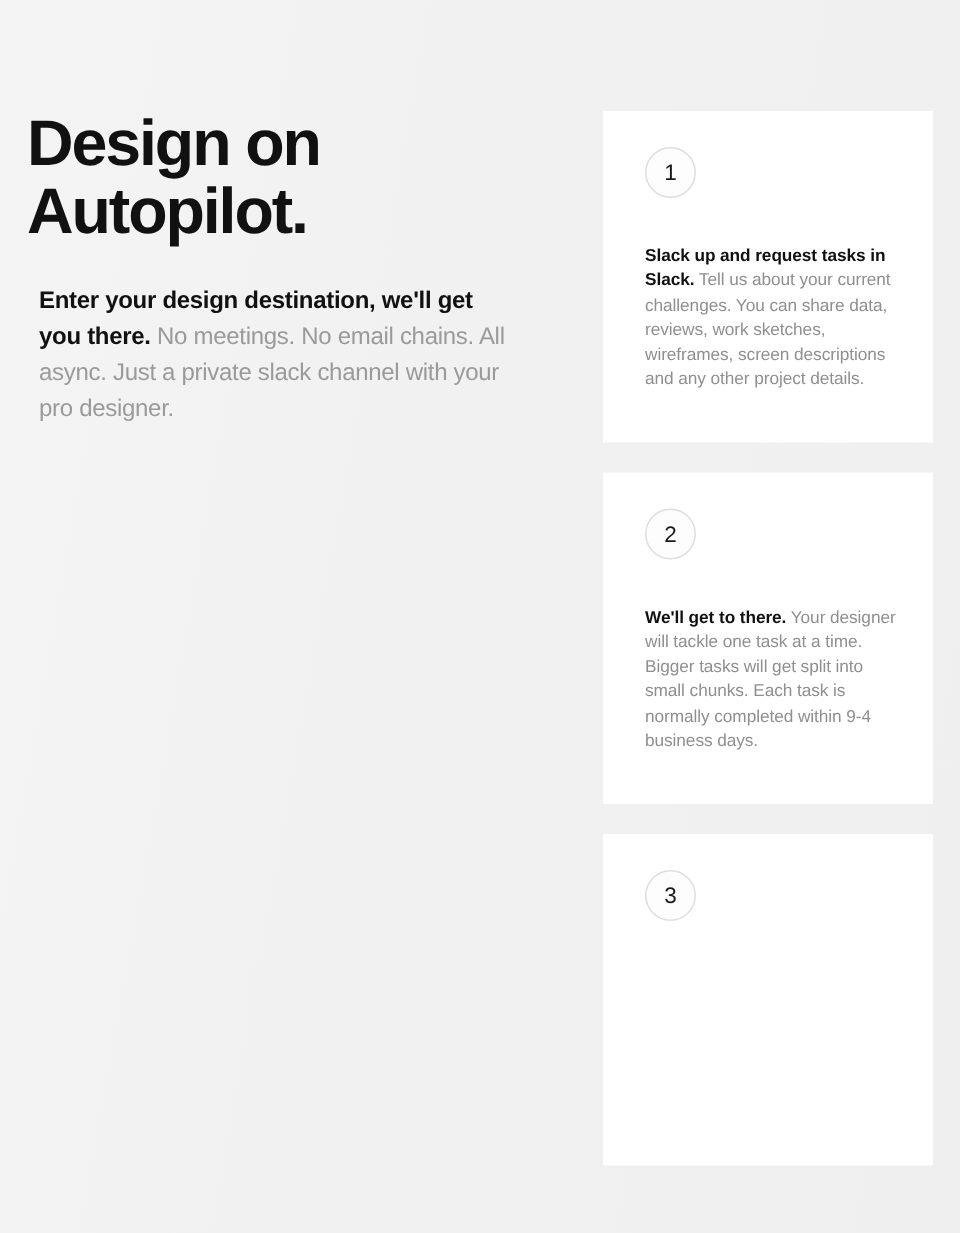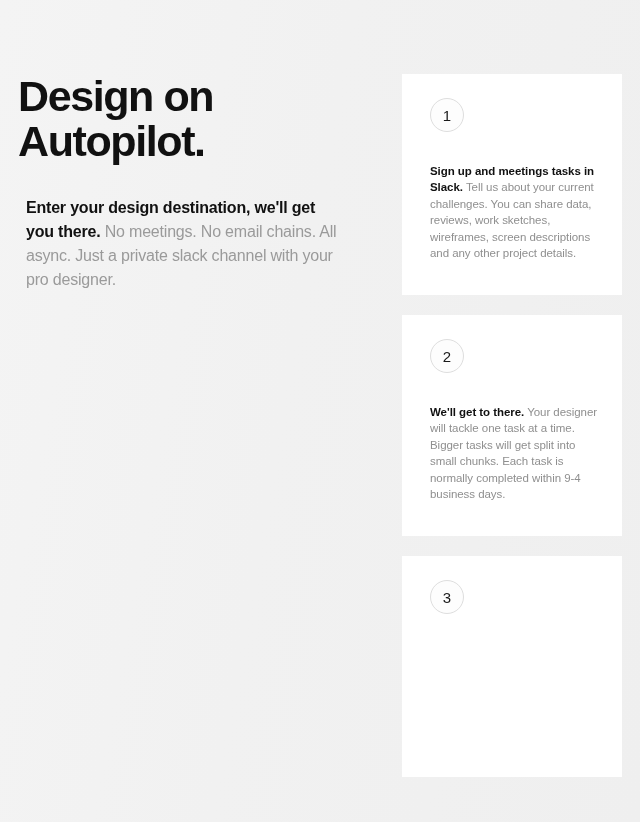--- a/index.html
+++ b/index.html
@@ -27,21 +27,21 @@
     left: 18px;
     top: 74px;
     width: 330px;
   }
   .headline {
     font-size: 43px;
     line-height: 45px;
     font-weight: 700;
     letter-spacing: -1.4px;
     color: #111111;
-    margin: 0 0 32px 0;
+    margin: 0 0 25px 0;
     white-space: pre-line;
   }
   .sub {
     font-size: 16px;
     line-height: 24px;
     letter-spacing: -0.2px;
     margin: 8px;
     color: #9a9a9a;
     font-weight: 400;
   }
@@ -106,21 +106,21 @@
   <div class="left">
     <h1 class="headline">Design on
 Autopilot.</h1>
     <p class="sub"><span class="strong">Enter your design destination, we'll get you there.</span><span> No meetings. No email chains. All async. Just a private slack channel with your pro designer.</span></p>
   </div>
 
   <div class="cards">
 
     <div class="card card-1">
       <div class="badge">1</div>
-      <p class="card-text"><span class="lead">Sign up and meetings tasks in Slack.</span><span> Tell us about your current challenges. You can share data, reviews, work sketches, wireframes, screen descriptions and any other project details.</span></p>
+      <p class="card-text"><span class="lead">Slack up and request tasks in Slack.</span><span> Tell us about your current challenges. You can share data, reviews, work sketches, wireframes, screen descriptions and any other project details.</span></p>
     </div>
 
     <div class="card card-2">
       <div class="badge">2</div>
       <p class="card-text"><span class="lead">We'll get to there.</span><span> Your designer will tackle one task at a time. Bigger tasks will get split into small chunks. Each task is normally completed within 9-4 business days.</span></p>
     </div>
 
     <div class="card card-3">
       <div class="badge">3</div>
     </div>

